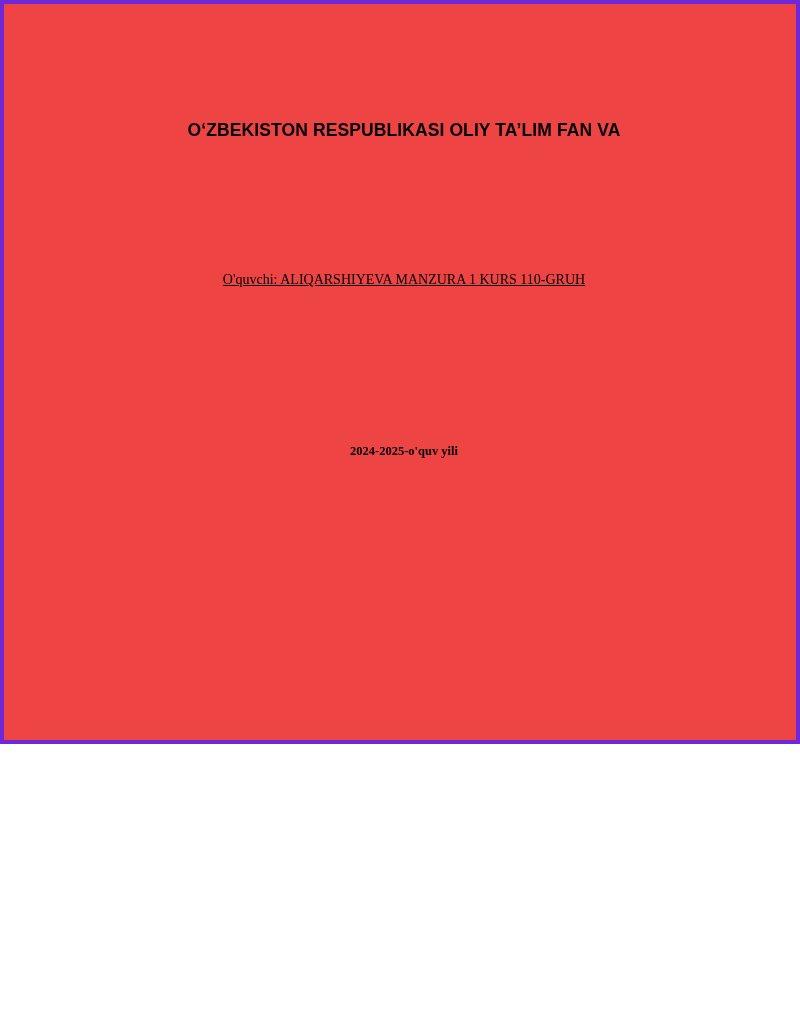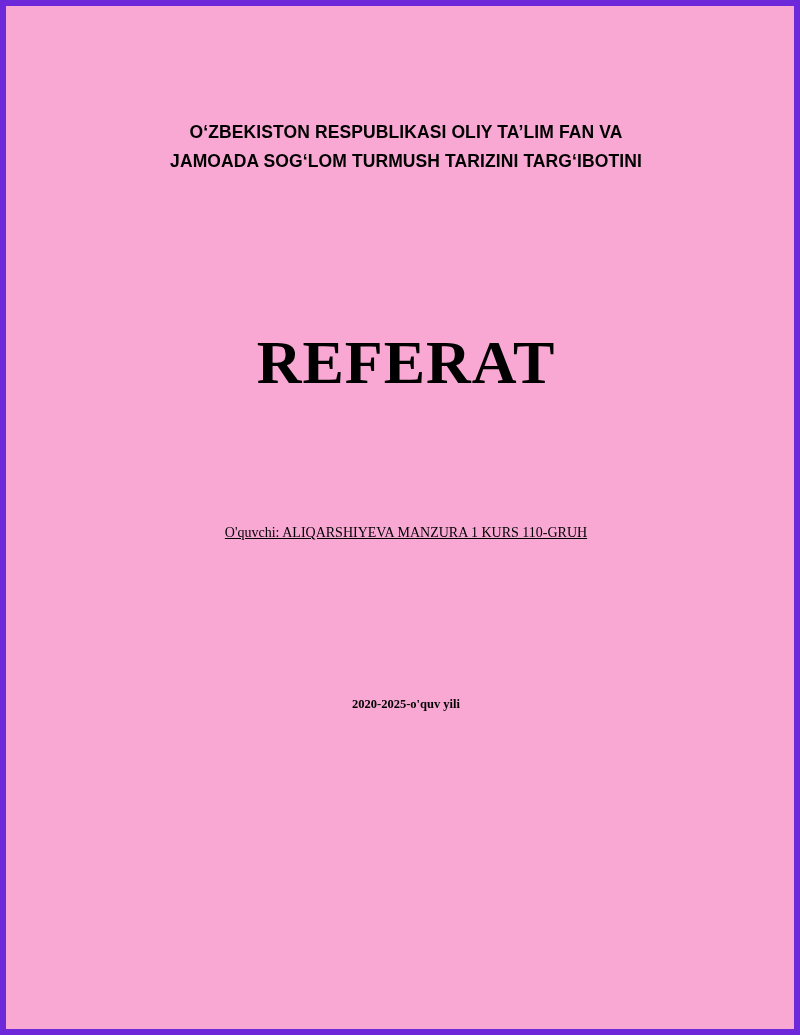--- a/index.html
+++ b/index.html
@@ -10,24 +10,24 @@
   body {
     width: 800px;
     height: 1035px;
     font-family: "Liberation Serif", serif;
     color: #000000;
     overflow: hidden;
   }
   .page {
     position: relative;
     width: 800px;
-    height: 1035px;
-    background: #f9a8d4;
+    height: 744px;
+    background: #ef4444;
     box-sizing: border-box;
-    border: 6px solid #6d28d9;
+    border: 4px solid #6d28d9;
   }
   .content {
     position: absolute;
     left: 0;
     top: 0;
     width: 800px;
     height: 1035px;
     padding: 0 60px;
     box-sizing: border-box;
   }
@@ -76,24 +76,22 @@
   }
 </style>
 </head>
 <body>
 
 <div class="page">
   <div class="content">
 
     <div class="header-block">
       <div class="header-line">O‘ZBEKISTON RESPUBLIKASI OLIY TA’LIM FAN VA</div>
-      <div class="header-line">JAMOADA SOG‘LOM TURMUSH TARIZINI TARG‘IBOTINI</div>
     </div>
 
-    <div class="title">REFERAT</div>
 
 
     <div class="student">O'quvchi: ALIQARSHIYEVA MANZURA 1 KURS 110-GRUH</div>
 
-    <div class="year">2020-2025-o'quv yili</div>
+    <div class="year">2024-2025-o'quv yili</div>
 
   </div>
 </div>
 
 </body></html>

